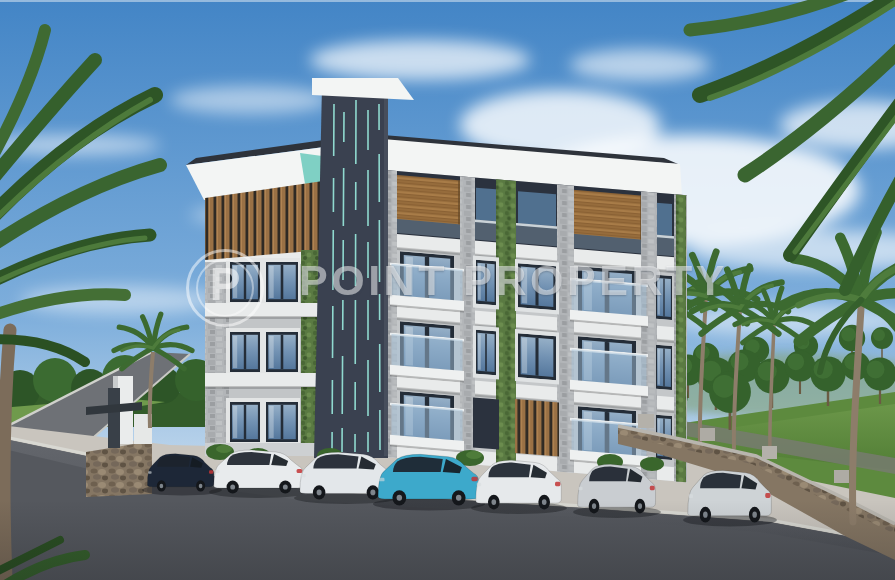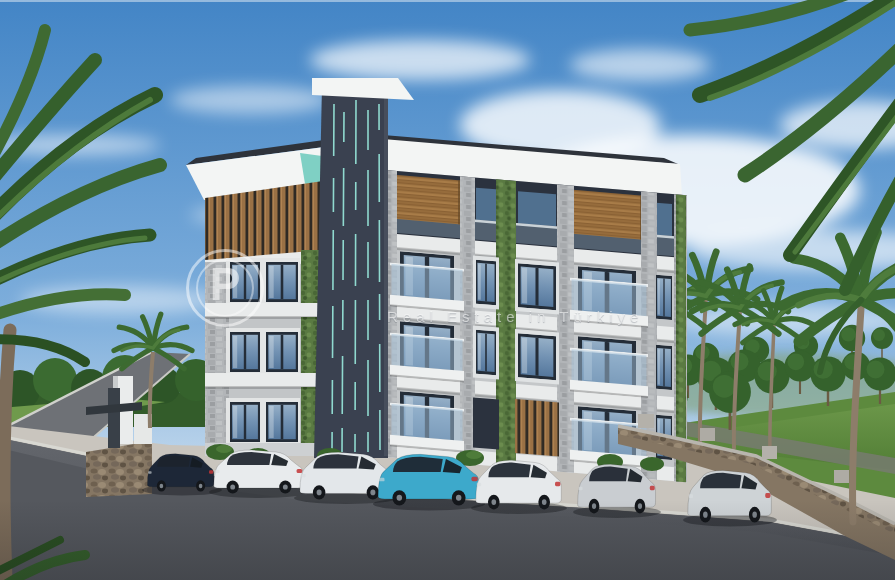--- a/index.html
+++ b/index.html
@@ -405,14 +405,14 @@
   <path d="M928,75  Q855,172 795,252" stroke="#4d7a3b" stroke-width="5"></path>
 </g>
 
 <rect x="0" y="500" width="895" height="80" fill="url(#fadedark)"></rect>
 </svg>
 
 <div class="wm" id="wm-logo">
   <div class="inner"></div>
   <div class="glyph">P</div>
 </div>
-<div class="wm" id="wm-tagline">Real Estate in Türkiye</div>
+<div class="wm" id="wm-brand">POINT PROPERTY</div>
 </div>
 
 </body></html>

